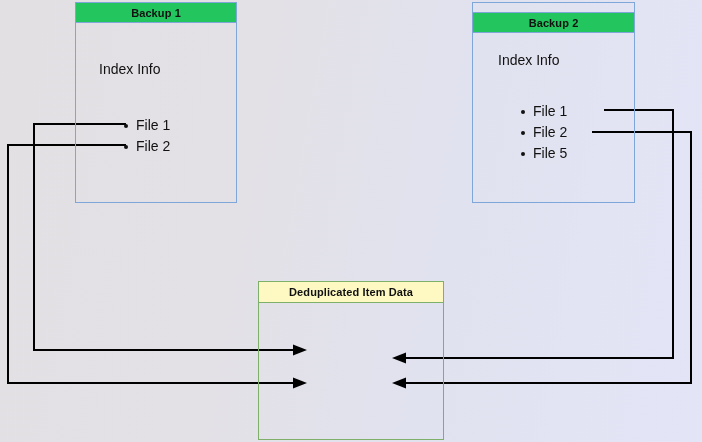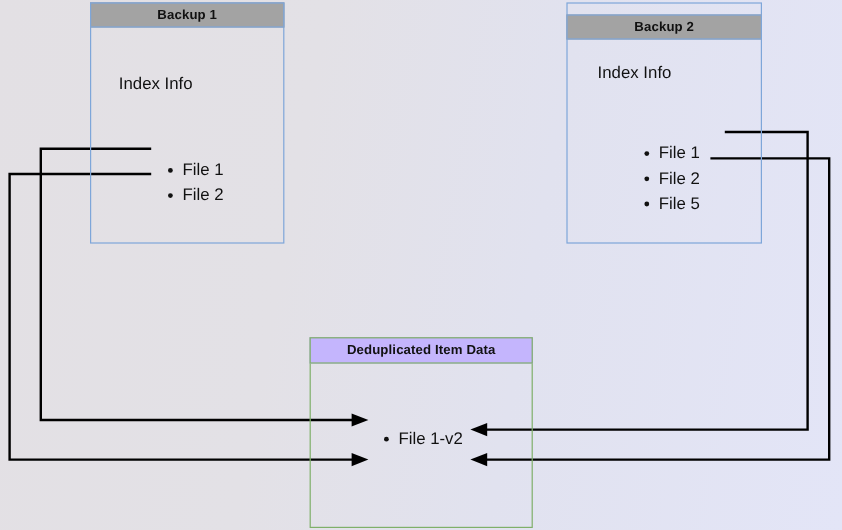--- a/index.html
+++ b/index.html
@@ -23,46 +23,46 @@
   .box {
     position: absolute;
     box-sizing: border-box;
     border: 1px solid #7ea6d9;
     background: transparent;
   }
   .box-title {
     position: absolute;
     box-sizing: border-box;
     border: 1px solid #7ea6d9;
-    background: #a3a3a3;
+    background: #22c55e;
     font-size: 11px;
     font-weight: bold;
     color: #111111;
     display: flex;
     align-items: center;
     justify-content: center;
     letter-spacing: 0.1px;
   }
   .box-green {
     border-color: #7fb069;
   }
   .box-green .box-title,
   .box-title.green {
     border-color: #7fb069;
-    background: #c4b5fd;
+    background: #fef9c3;
   }
   .label-heading {
     position: absolute;
     font-size: 14px;
     color: #111111;
     white-space: nowrap;
   }
   .bullet-list {
     position: absolute;
-    margin: 16px;
+    margin: 0;
     padding: 0;
     list-style: none;
   }
   .bullet-list li {
     font-size: 14px;
     color: #111111;
     line-height: 21px;
     white-space: nowrap;
     position: relative;
     padding-left: 15px;
@@ -128,14 +128,13 @@
 <div class="label-heading" style="left:498px; top:52px;">Index Info</div>
 <ul class="bullet-list" style="left:518px; top:101px;">
   <li>File 1</li>
   <li>File 2</li>
   <li>File 5</li>
 </ul>
 
 <div class="box box-green" style="left:258px; top:281px; width:186px; height:159px;"></div>
 <div class="box-title green" style="left:258px; top:281px; width:186px; height:22px;">Deduplicated Item Data</div>
 <ul class="bullet-list" style="left:301px; top:339px;">
-  <li>File 1-v2</li>
 </ul>
 
 </body></html>

